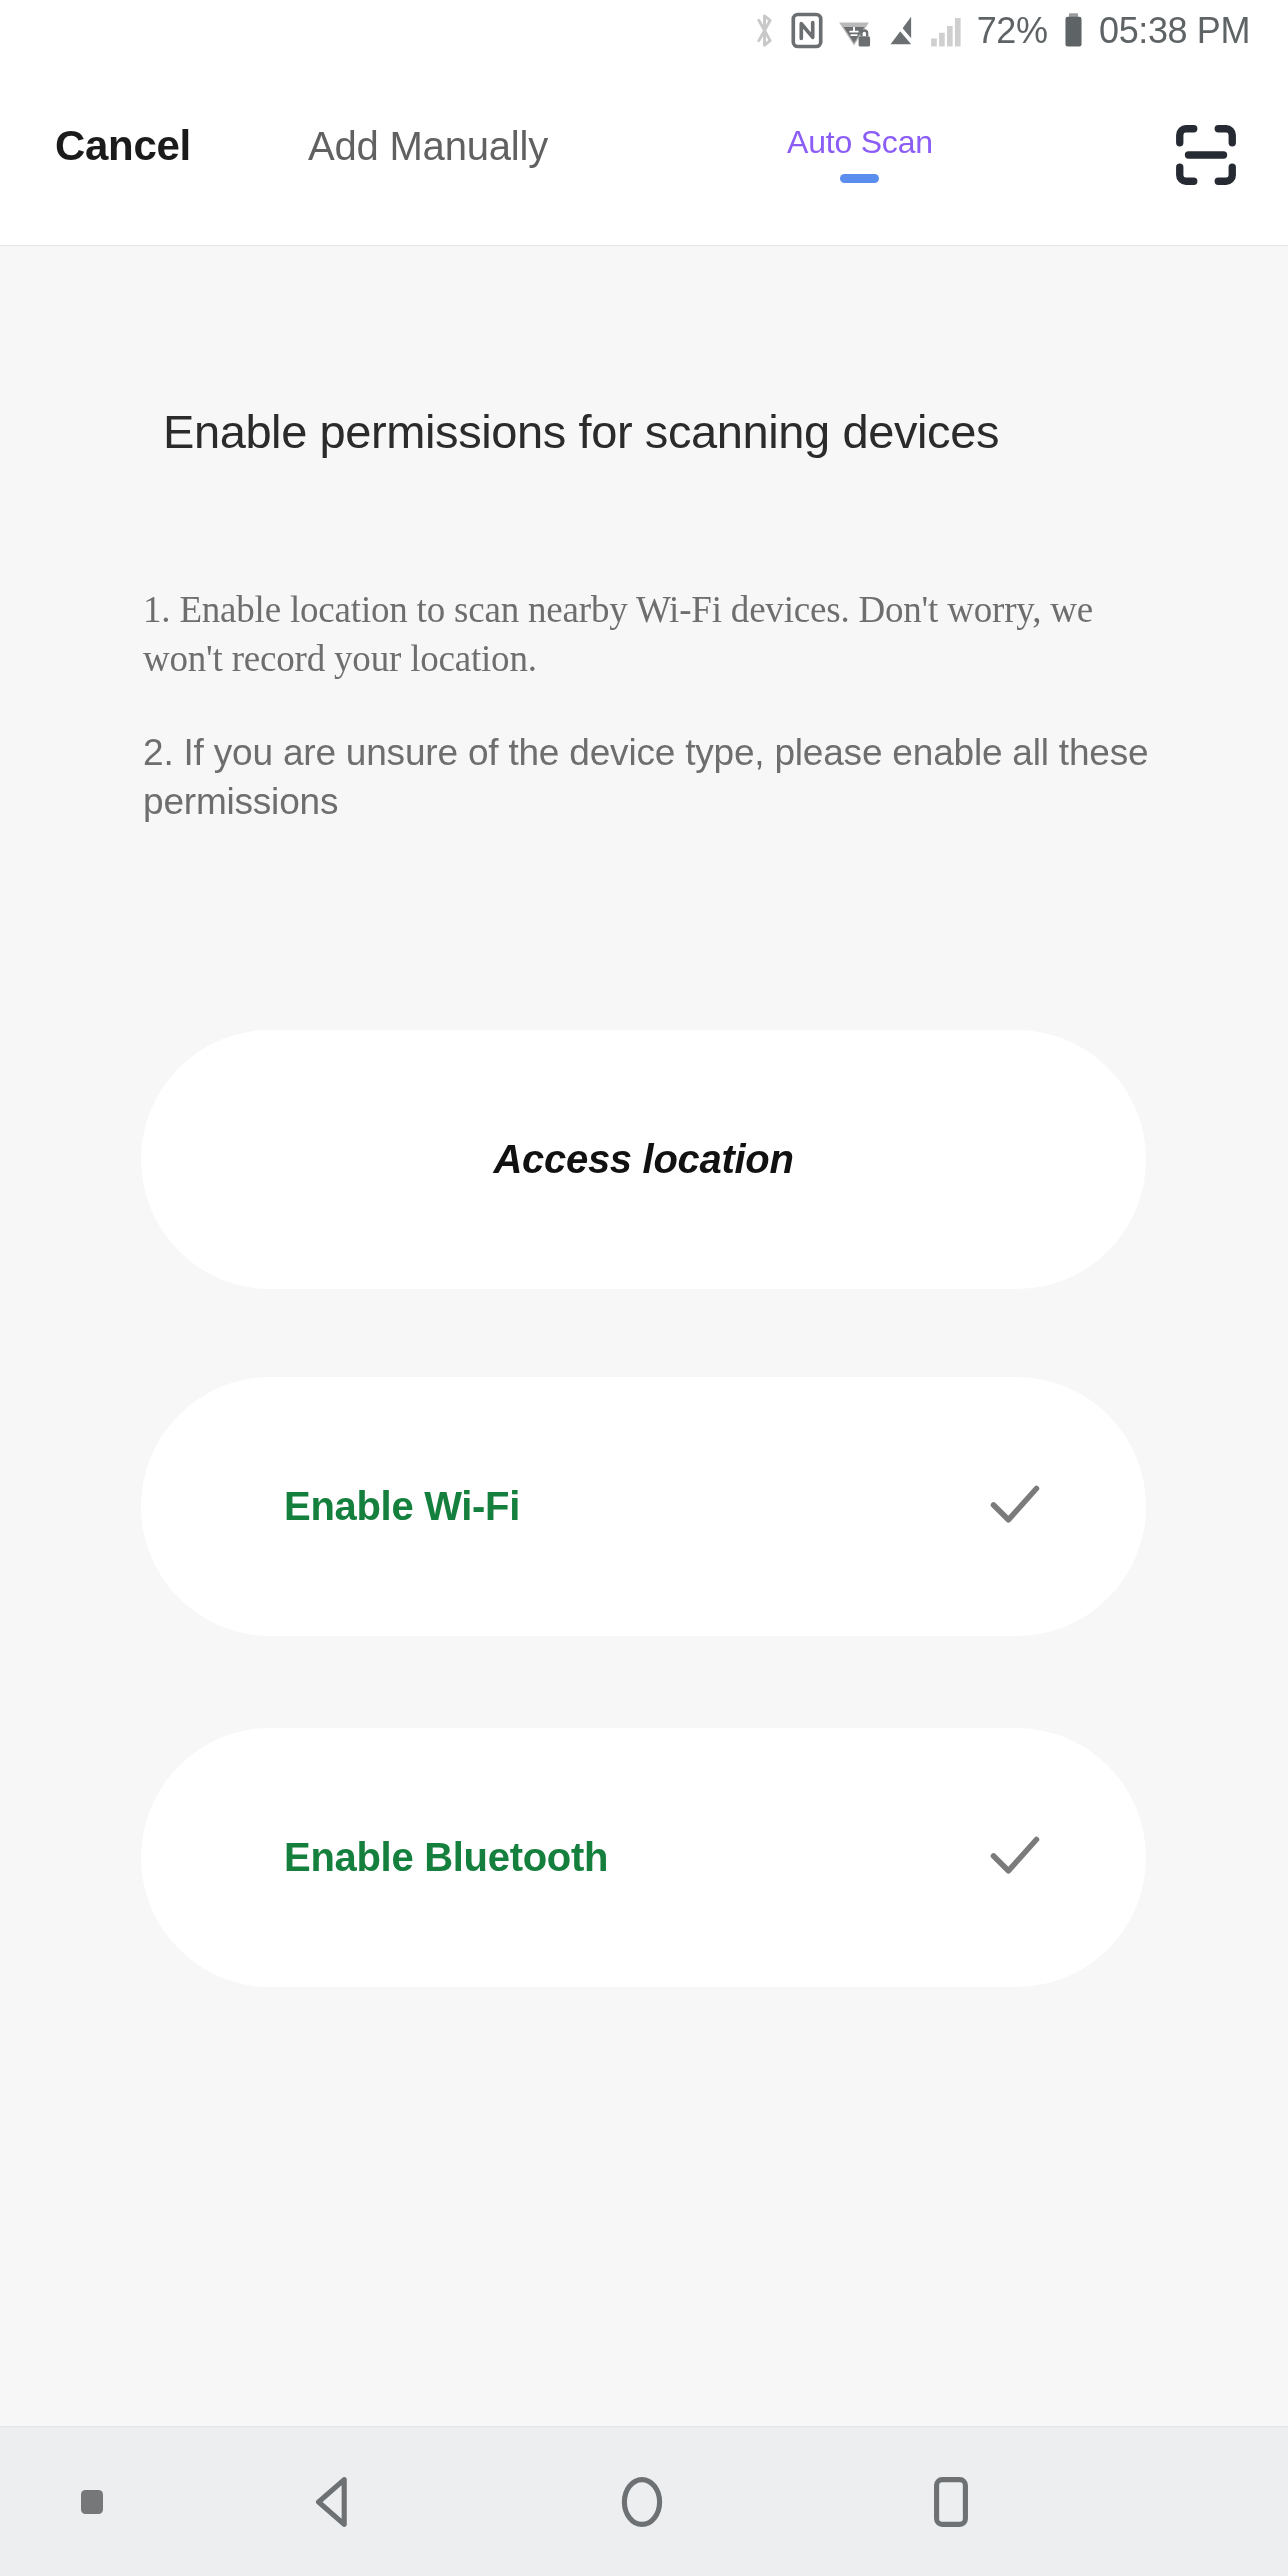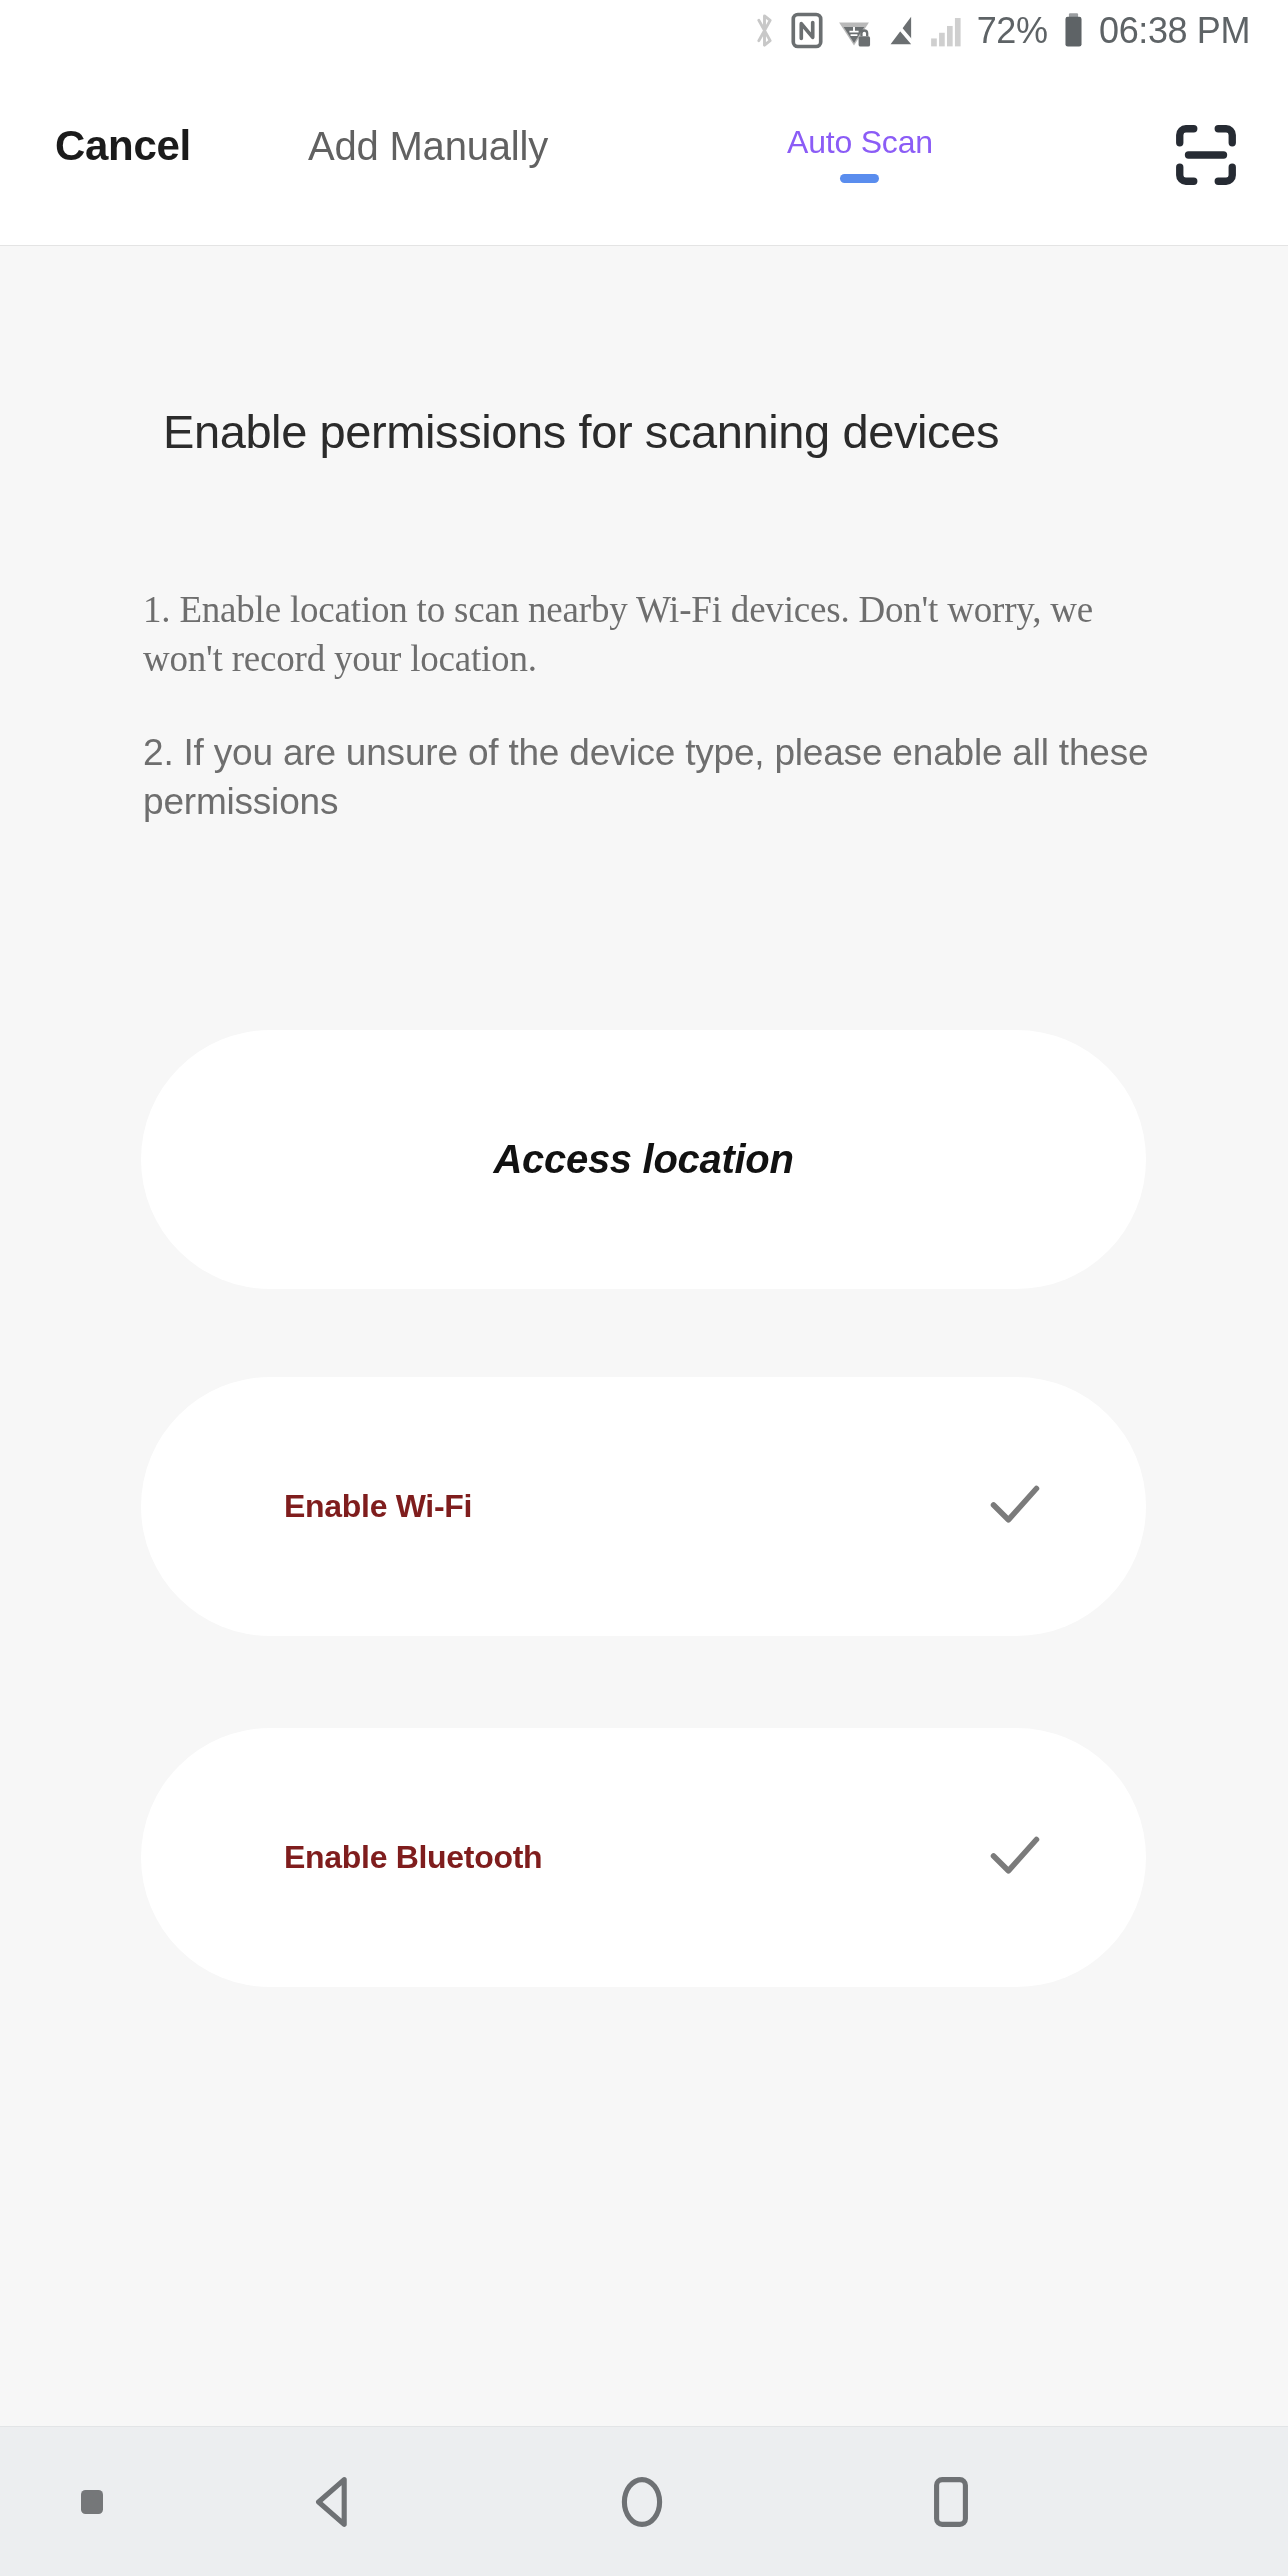--- a/index.html
+++ b/index.html
@@ -71,21 +71,21 @@
     display:flex; align-items:center;
   }
   .card.c1 { top:1030px; justify-content:center;font-style:italic; }
   .card.c2 { top:1377px; padding:0 98px 0 143px; justify-content:space-between; }
   .card.c3 { top:1728px; padding:0 98px 0 143px; justify-content:space-between; }
 
   .card-label-center {
     font-size:40px; font-weight:bold; color:#111111; letter-spacing:-0.3px;
   }
   .card-label-left {
-    font-size:32px; font-weight:bold; color:#7f1d1d; letter-spacing:-0.3px;
+    font-size:40px; font-weight:bold; color:#15803d; letter-spacing:-0.3px;
   }
 
   
   .start-btn {
     position:absolute; left:355px; top:2126px;
     width:575px; height:143px;
     background:#b4b4b4; border-radius:72px;
     display:flex; align-items:center; justify-content:center;
     border:none;
   }
@@ -159,21 +159,21 @@
 
     <span class="sb-text">72%</span>
 
     <span class="sb-batt-wrap">
       <svg width="23" height="39" viewBox="0 0 20 34">
         <rect x="6" y="2" width="8" height="4" rx="1" fill="#9a9da0"></rect>
         <rect x="3" y="5" width="14" height="26" rx="2" fill="#5e6366"></rect>
       </svg>
     </span>
 
-    <span class="sb-text">06:38 PM</span>
+    <span class="sb-text">05:38 PM</span>
   </div>
 
   <div class="header">
 
     <div class="nav-cancel">Cancel</div>
 
     <div class="nav-manual">Add Manually</div>
 
     <div class="nav-auto-wrap">
       <div class="nav-auto">Auto Scan</div>

